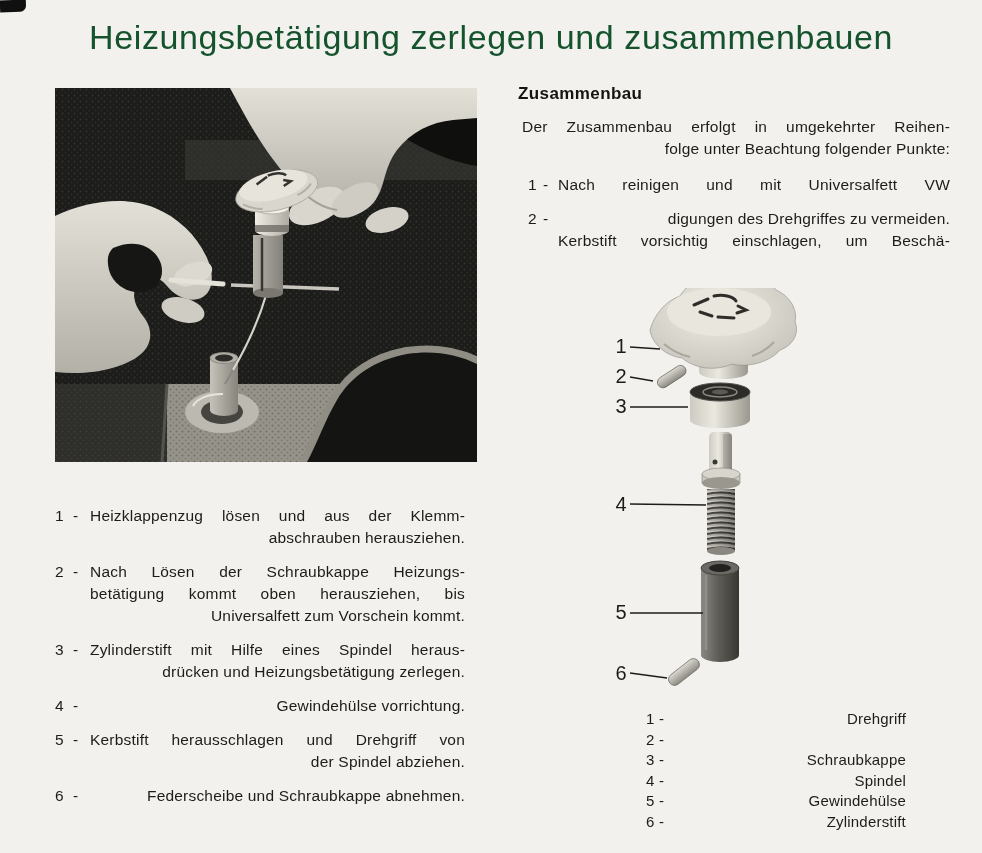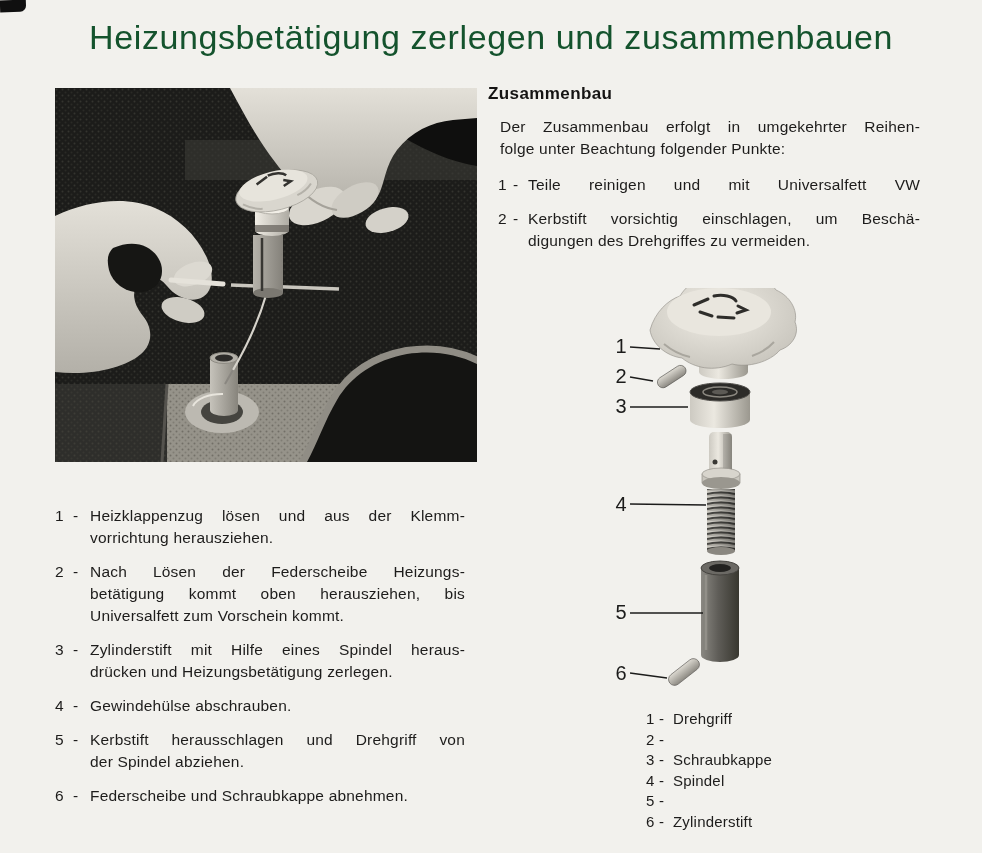--- a/index.html
+++ b/index.html
@@ -10,25 +10,25 @@
   }
   .ink-speck{position:absolute;left:0;top:0;width:26px;height:12px;background:#101010;border-radius:0 0 6px 0;transform:rotate(-2deg);}
   .title{
     position:absolute;left:0;top:18px;width:982px;text-align:center;
     font-size:34px;letter-spacing:.6px;font-weight:500;color:#14532d;
   }
   .photo-wrap{position:absolute;left:55px;top:88px;width:422px;height:374px;}
   .photo-wrap svg{display:block;}
   .col{position:absolute;}
   .col-left{left:55px;top:505px;width:410px;}
-  .col-right{left:488px;top:84px;width:432px;}
+  .col-right{left:518px;top:84px;width:432px;}
   h2.sec{font-size:17px;font-weight:bold;margin:0 0 16px 0;letter-spacing:.4px;color:#151413;}
   .col-right h2.sec{margin-bottom:12px;}
-  .intro{margin:0 0 14px 12px;}
-  .line{line-height:22px;font-size:15.5px;letter-spacing:.2px;}
+  .intro{margin:0 0 14px 4px;}
+  .line{line-height:22px;font-size:15.5px;letter-spacing:.2px;text-align:right;}
   .line.just{text-align:justify;text-align-last:justify;}
   .list .item{display:grid;grid-template-columns:18px 17px 1fr;margin-bottom:12px;}
   .list-right .item{grid-template-columns:15px 15px 1fr;margin-left:10px;}
   .num,.sep{font-size:15.5px;line-height:22px;}
   .diagram{position:absolute;left:555px;top:288px;width:330px;height:405px;}
   .legend{position:absolute;left:646px;top:709px;width:260px;}
   .legend .item{display:grid;grid-template-columns:13px 14px 1fr;line-height:20.6px;margin:0;}
   .legend .num,.legend .sep,.legend .line{font-size:15px;line-height:20.6px;letter-spacing:.2px;}
   text{font-family:"Liberation Sans",sans-serif;}
 </style>
@@ -124,45 +124,45 @@
     </svg>
   </div>
 
   <div class="col col-left">
     <div class="list" id="zerlegen-list">
         <div class="item">
           <span class="num">1</span>
           <span class="sep">-</span>
           <div class="txt">
             <div class="line just">Heizklappenzug lösen und aus der Klemm-</div>
-            <div class="line">vorrichtung herausziehen.</div>
+            <div class="line">abschrauben herausziehen.</div>
           </div>
         </div>
         <div class="item">
           <span class="num">2</span>
           <span class="sep">-</span>
           <div class="txt">
-            <div class="line just">Nach Lösen der Federscheibe Heizungs-</div>
+            <div class="line just">Nach Lösen der Schraubkappe Heizungs-</div>
             <div class="line just">betätigung kommt oben herausziehen, bis</div>
             <div class="line">Universalfett zum Vorschein kommt.</div>
           </div>
         </div>
         <div class="item">
           <span class="num">3</span>
           <span class="sep">-</span>
           <div class="txt">
             <div class="line just">Zylinderstift mit Hilfe eines Spindel heraus-</div>
             <div class="line">drücken und Heizungsbetätigung zerlegen.</div>
           </div>
         </div>
         <div class="item">
           <span class="num">4</span>
           <span class="sep">-</span>
           <div class="txt">
-            <div class="line">Gewindehülse abschrauben.</div>
+            <div class="line">Gewindehülse vorrichtung.</div>
           </div>
         </div>
         <div class="item">
           <span class="num">5</span>
           <span class="sep">-</span>
           <div class="txt">
             <div class="line just">Kerbstift herausschlagen und Drehgriff von</div>
             <div class="line">der Spindel abziehen.</div>
           </div>
         </div>
@@ -180,29 +180,29 @@
     <h2 class="sec">Zusammenbau</h2>
     <div class="intro" id="zusammenbau-intro">
         <div class="line just">Der Zusammenbau erfolgt in umgekehrter Reihen-</div>
         <div class="line">folge unter Beachtung folgender Punkte:</div>
       </div>
     <div class="list list-right" id="zusammenbau-list">
         <div class="item">
           <span class="num">1</span>
           <span class="sep">-</span>
           <div class="txt">
-            <div class="line just">Teile reinigen und mit Universalfett VW</div>
+            <div class="line just">Nach reinigen und mit Universalfett VW</div>
           </div>
         </div>
         <div class="item">
           <span class="num">2</span>
           <span class="sep">-</span>
           <div class="txt">
+            <div class="line">digungen des Drehgriffes zu vermeiden.</div>
             <div class="line just">Kerbstift vorsichtig einschlagen, um Beschä-</div>
-            <div class="line">digungen des Drehgriffes zu vermeiden.</div>
           </div>
         </div>
       </div>
   </div>
 
   <div class="diagram">
     <svg width="330" height="405" viewBox="555 288 330 405">
       <defs>
         <radialGradient id="gKnob" cx=".45" cy=".4" r=".75">
           <stop offset="0" stop-color="#f0ede5"></stop>
@@ -309,20 +309,21 @@
         <span class="line">Schraubkappe</span>
       </div>
       <div class="item">
         <span class="num">4</span>
         <span class="sep">-</span>
         <span class="line">Spindel</span>
       </div>
       <div class="item">
         <span class="num">5</span>
         <span class="sep">-</span>
+        <span class="line">Gewindehülse</span>
       </div>
       <div class="item">
         <span class="num">6</span>
         <span class="sep">-</span>
         <span class="line">Zylinderstift</span>
       </div>
     </div>
 
 </div>
 

